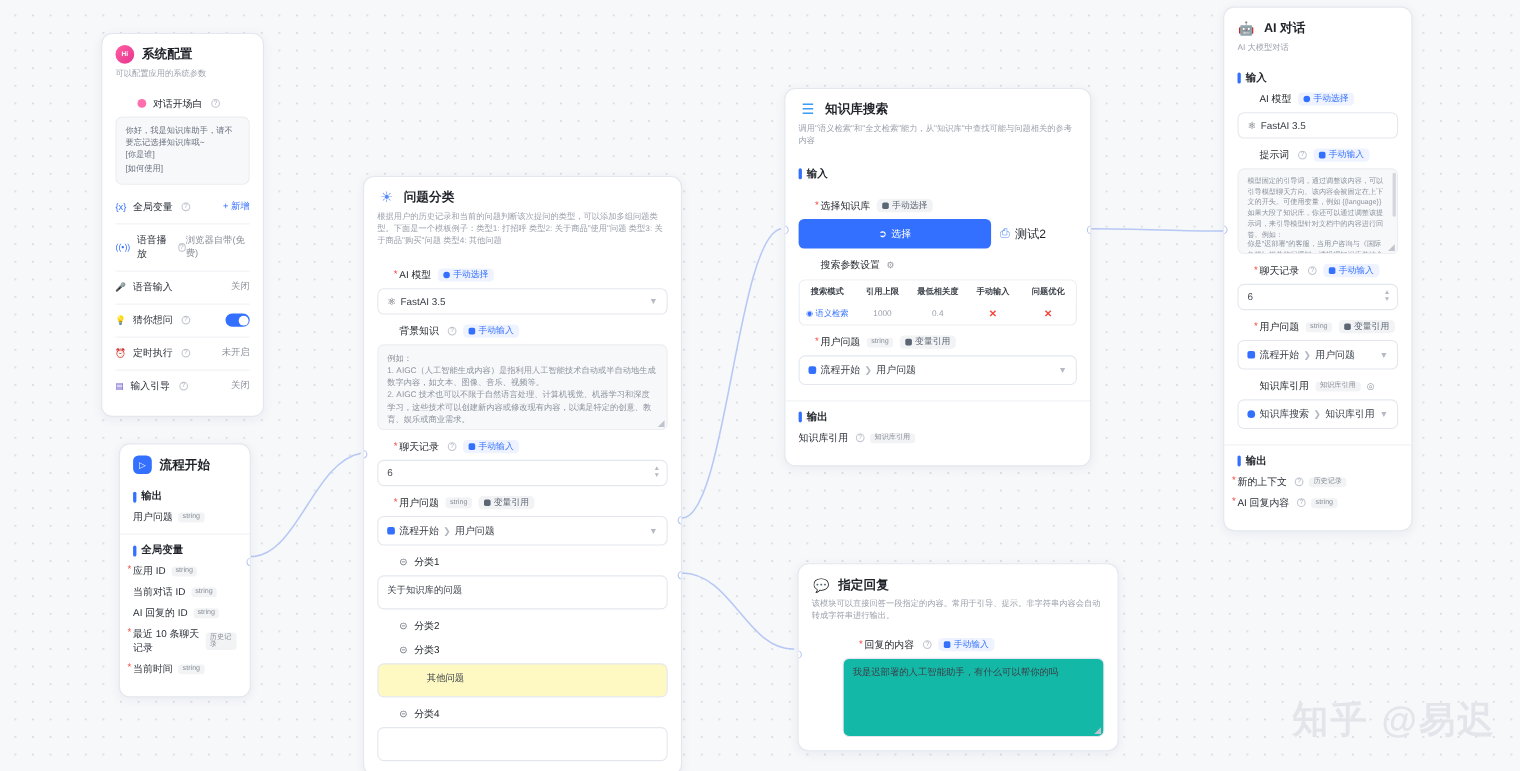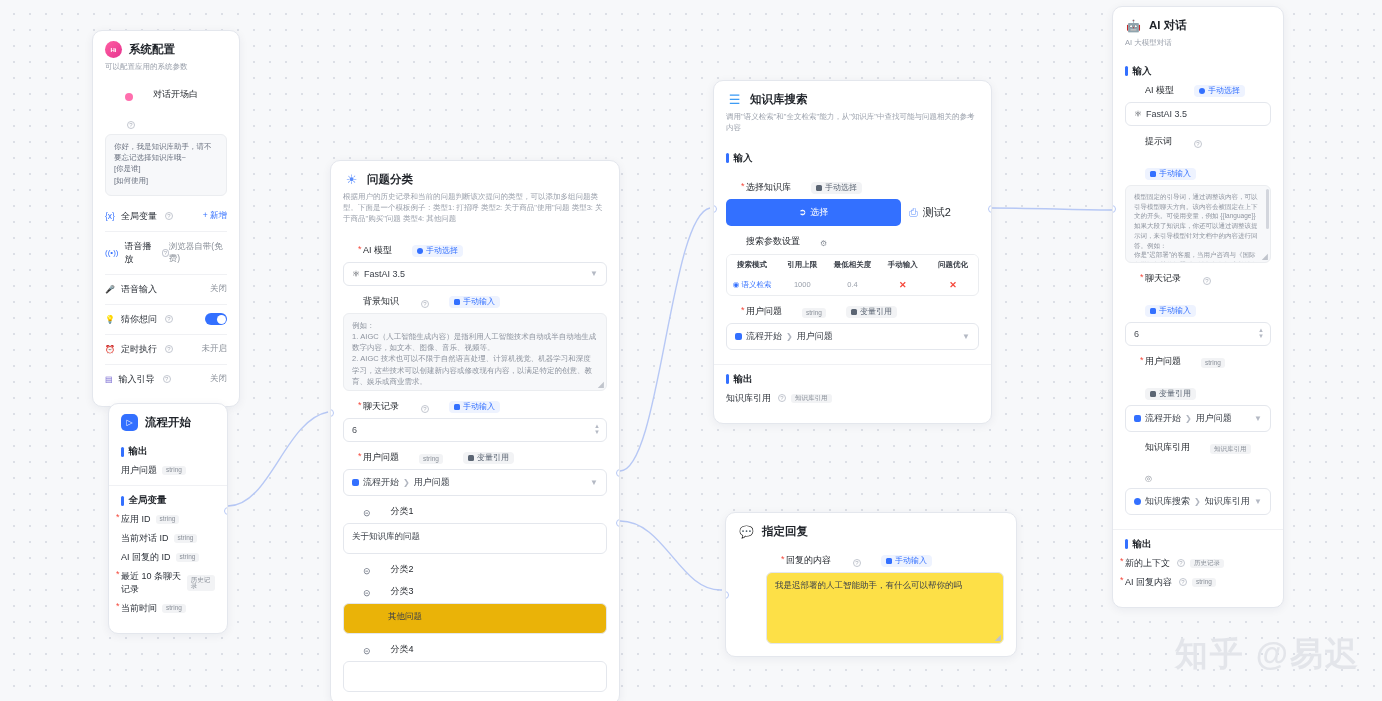--- a/index.html
+++ b/index.html
@@ -38,21 +38,21 @@
   }
   .ico.round { border-radius:50%; }
   .sect-label {
     font-size:9.5px; font-weight:bold; color:#1f2329;
     display:flex; align-items:center; gap:5px; margin:8px 0 6px 0;
   }
   .sect-label:before {
     content:""; width:2.5px; height:10px; background:#3370ff; border-radius:2px;
   }
   .body { padding:2px 12px 12px 12px; }
-  .fieldrow { display:flex; align-items:flex-end; gap:20px; margin:9px 0 5px 0; flex-wrap:wrap;padding-left:20px; }
+  .fieldrow { display:flex; align-items:center; gap:6px; margin:9px 0 5px 0; flex-wrap:wrap;padding-left:20px; }
   .flabel { font-size:9px; color:#1f2329; position:relative; }
   .flabel.req:before { content:"*"; color:#f5483b; position:absolute; left:-5px; top:0px; font-size:9px; }
   .help { display:inline-block; width:8px; height:8px; border:1px solid #c3c7d0; border-radius:50%;
           font-size:6px; line-height:7px; text-align:center; color:#a8adb8; margin-left:2px; vertical-align:1px;}
   .tag {
     font-size:6.5px; color:#8a9099; background:#f2f3f5;
     border-radius:3px; padding:1.5px 4px; line-height:1;
   }
   .pill {
     display:inline-flex; align-items:center; gap:3px;
@@ -313,21 +313,21 @@
 
       <div class="fieldrow">
         <span style="color:#6b7280;font-size:9px;">⊝</span>
         <span class="flabel">分类2</span>
       </div>
 
       <div class="fieldrow">
         <span style="color:#6b7280;font-size:9px;">⊝</span>
         <span class="flabel">分类3</span>
       </div>
-      <div class="textarea" style="background:#eab308;border-color:#e4e7ed;color:#3b4049;font-size:8.5px;height:31px;padding-left:44px;">其他问题</div>
+      <div class="textarea" style="background:#fef9c3;border-color:#e4e7ed;color:#3b4049;font-size:8.5px;height:31px;padding-left:44px;">其他问题</div>
 
       <div class="fieldrow">
         <span style="color:#6b7280;font-size:9px;">⊝</span>
         <span class="flabel">分类4</span>
       </div>
       <div class="textarea" style="background:#fff;border-color:#e4e7ed;color:#3b4049;font-size:8.5px;height:31px;"></div>
 
     </div>
     <span class="port" style="left:-5px; top:248px;"></span>
     <span class="port" style="right:-5px; top:308px;"></span>
@@ -412,32 +412,33 @@
     <span class="port" style="left:-5px; top:124px;"></span>
     <span class="port" style="right:-5px; top:124px;"></span>
   </div>
 
   <div class="node" style="left:725px; top:512px; width:292px;">
     <div class="node-hd">
       <div class="node-title">
         <span class="ico" style="background:none;color:#7a8699;font-size:12px;">💬</span>
         <span class="t">指定回复</span>
       </div>
+      <div class="node-desc">该模块可以直接回答一段指定的内容。常用于引导、提示。非字符串内容会自动转成字符串进行输出。</div>
     </div>
     <div class="body" style="padding-top:6px;margin-left:28px;">
       <div class="fieldrow" style="margin-top:2px;">
         <span class="flabel req">回复的内容</span>
         <span class="help">?</span>
         <span class="pill">
             <span class="sq"></span>
             <span>手动输入</span>
           </span>
       </div>
       <div style="position:relative;">
-        <div class="textarea" style="background:#fde047;border-color:#e4e7ed;color:#3b4049;font-size:8.5px;height:72px;">我是迟部署的人工智能助手，有什么可以帮你的吗</div>
+        <div class="textarea" style="background:#14b8a6;border-color:#e4e7ed;color:#3b4049;font-size:8.5px;height:72px;">我是迟部署的人工智能助手，有什么可以帮你的吗</div>
         <span class="resz">◢</span>
       </div>
     </div>
     <span class="port" style="left:-5px; top:78px;"></span>
   </div>
 
   <div class="node" style="left:1112px; top:6px; width:172px;">
     <div class="node-hd">
       <div class="node-title">
         <span class="ico" style="background:none;color:#3b4049;font-size:12px;">🤖</span>

